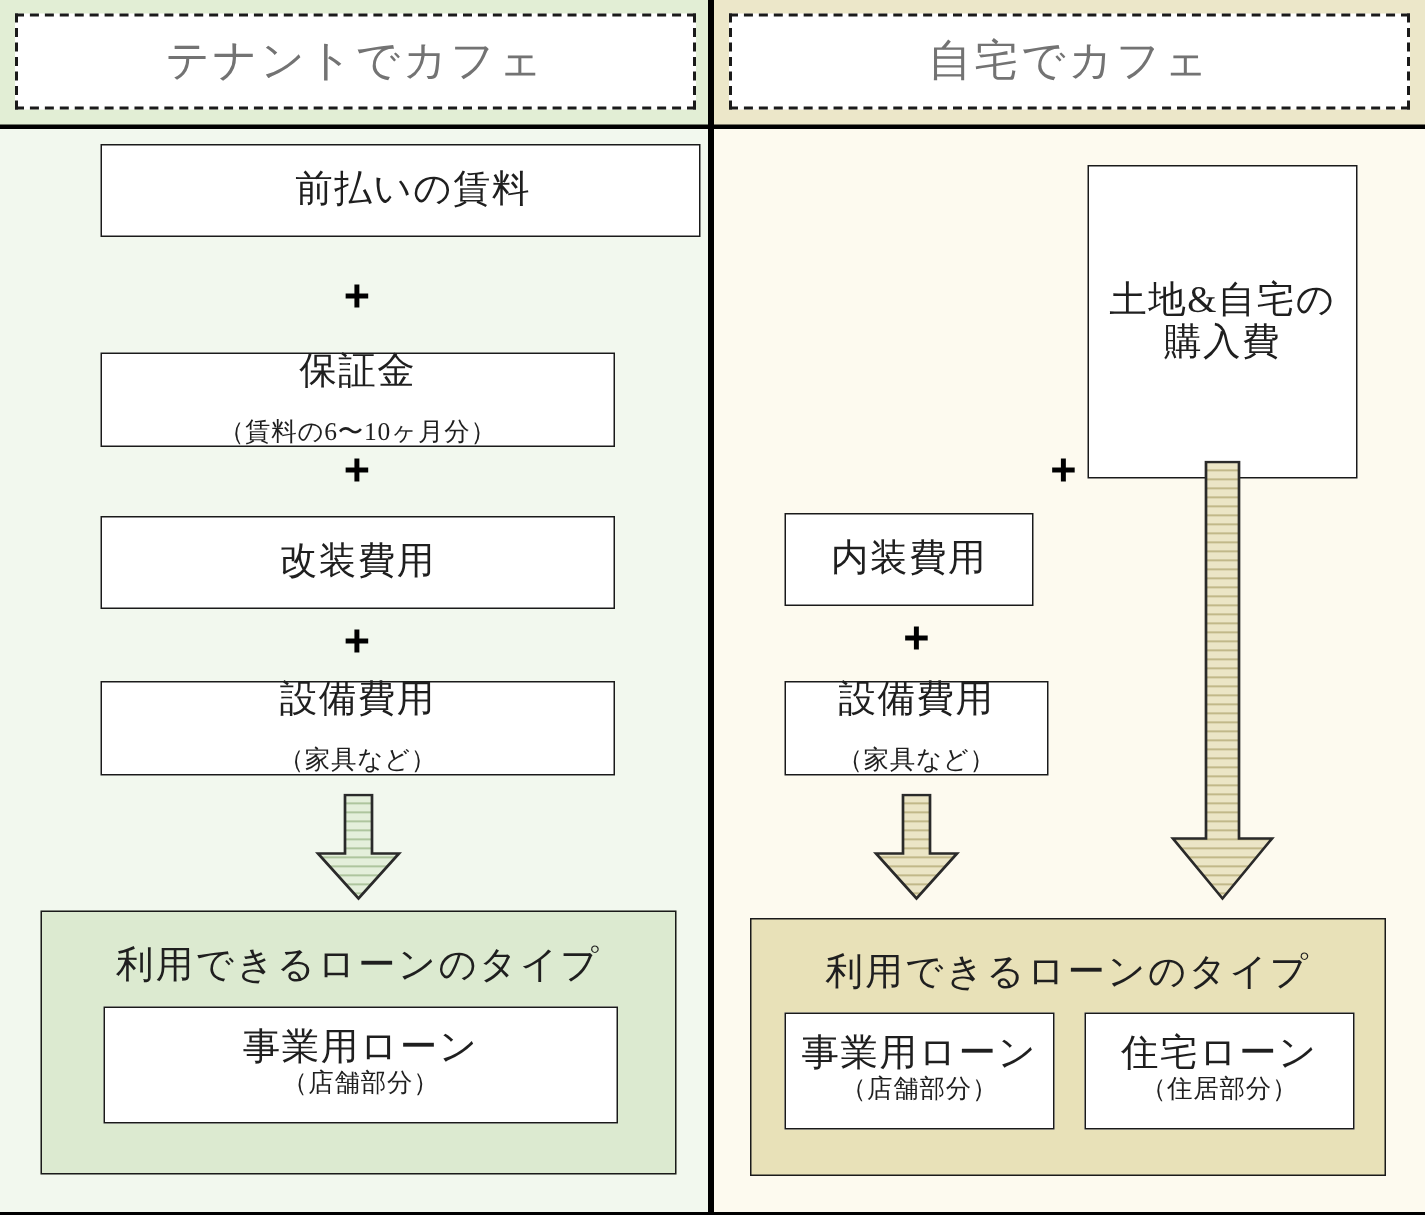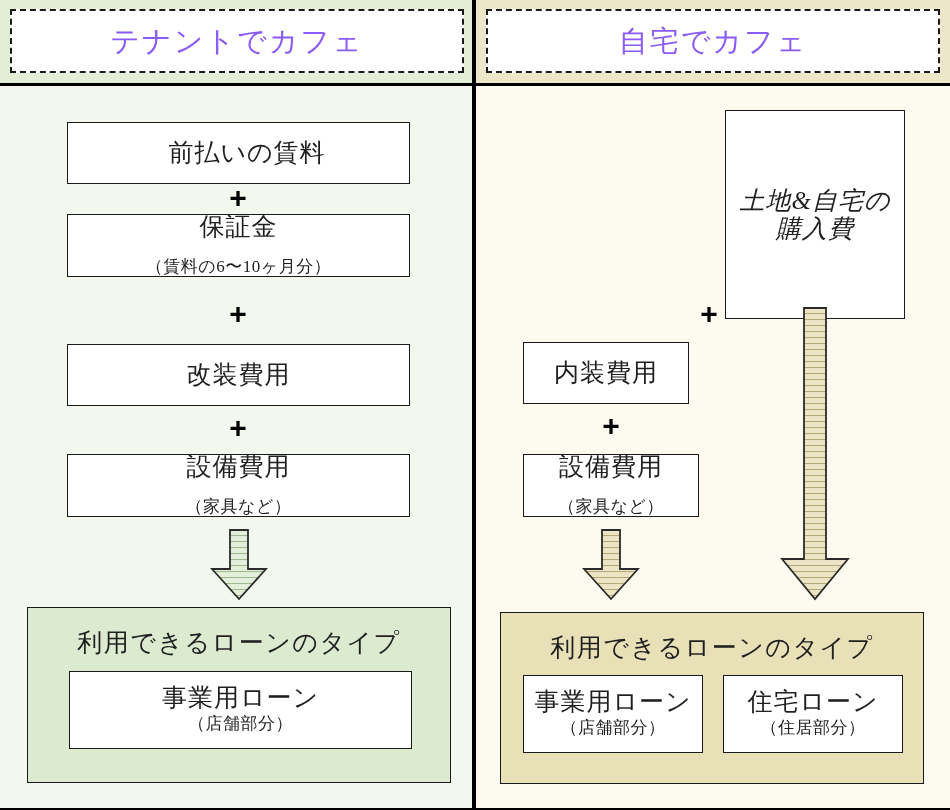--- a/index.html
+++ b/index.html
@@ -63,21 +63,21 @@
     top: 9px;
     bottom: 10px;
     background: #ffffff;
     border: 2px dashed #1a1a1a;
     display: flex;
     align-items: center;
     justify-content: center;
   }
   .header-title {
     font-size: 29px;
-    color: #8b5cf6;
+    color: #737373;
     letter-spacing: 2px;
     line-height: 1;
   }
 
   
   .body-area {
     position: absolute;
     left: 0;
     top: 86px;
     width: 100%;
@@ -170,45 +170,46 @@
     line-height: 1.1;
     letter-spacing: 1px;
     white-space: nowrap;
     font-family: Liberation Mono, monospace;
   }
   .loan-sub {
     font-size: 17px;
     line-height: 1.2;
     letter-spacing: 0.5px;
     white-space: nowrap;
+    font-family: Liberation Mono, monospace;
   }
 </style>
 </head>
 <body>
 
 <div id="diagram">
 
   <div class="column left">
 
     <div class="header-band">
       <div class="header-box">
         <span class="header-title">テナントでカフェ</span>
       </div>
     </div>
 
     <div class="body-area">
 
-      <div class="cost-box" style="left:67px; top:36px; width:343px; height:62px;padding-left:17px;">
+      <div class="cost-box" style="left:67px; top:10px; width:400px; height:62px;padding-left:17px;">
         <span class="cost-main">前払いの賃料</span>
 
       </div>
 
       <div class="plus" style="left:223px; top:97px;">+</div>
 
-      <div class="cost-box" style="left:67px; top:128px; width:343px; height:63px;">
+      <div class="cost-box" style="left:67px; top:149px; width:343px; height:63px;">
         <span class="cost-main">保証金</span>
         <span class="cost-sub">（賃料の6〜10ヶ月分）</span>
       </div>
 
       <div class="plus" style="left:223px; top:213px;">+</div>
 
       <div class="cost-box" style="left:67px; top:258px; width:343px; height:62px;">
         <span class="cost-main">改装費用</span>
 
       </div>
@@ -246,21 +247,21 @@
   <div class="column right">
 
     <div class="header-band">
       <div class="header-box">
         <span class="header-title">自宅でカフェ</span>
       </div>
     </div>
 
     <div class="body-area">
 
-      <div class="cost-box" style="left:249px; top:24px; width:180px; height:209px;font-style:italic;">
+      <div class="cost-box" style="left:249px; top:24px; width:180px; height:209px;">
         <span class="cost-main">土地&amp;自宅の</span>
         <span class="cost-main">購入費</span>
       </div>
 
       <div class="plus" style="left:218px; top:213px;">+</div>
 
       <div class="cost-box" style="left:47px; top:256px; width:166px; height:62px;">
         <span class="cost-main">内装費用</span>
 
       </div>

